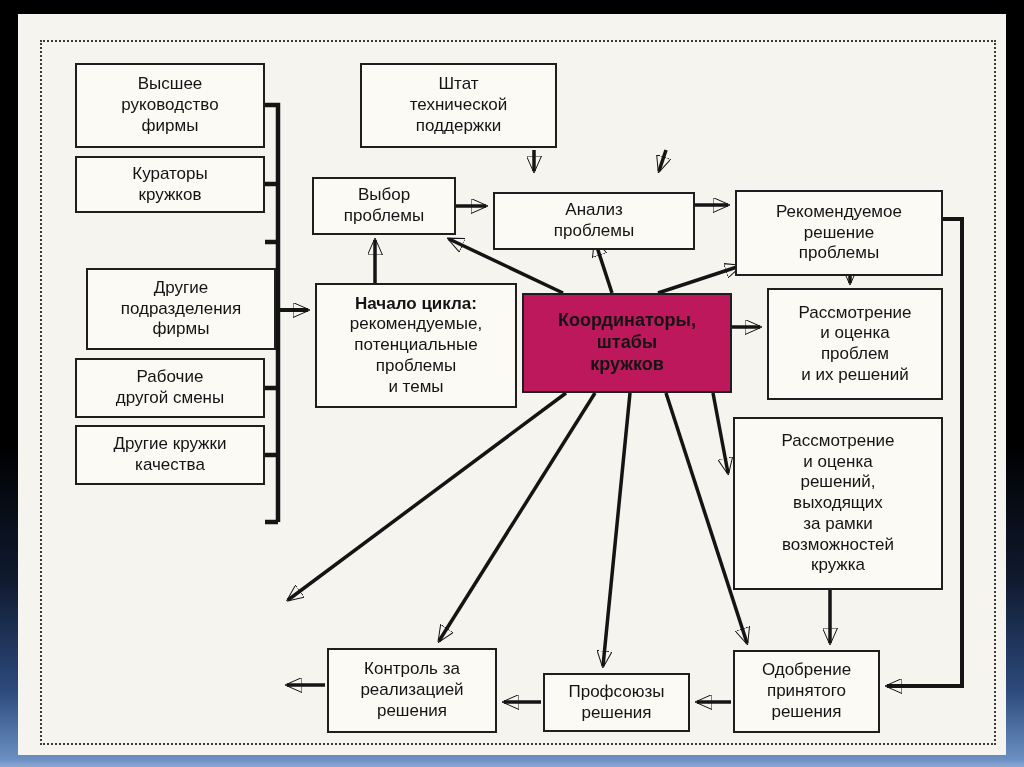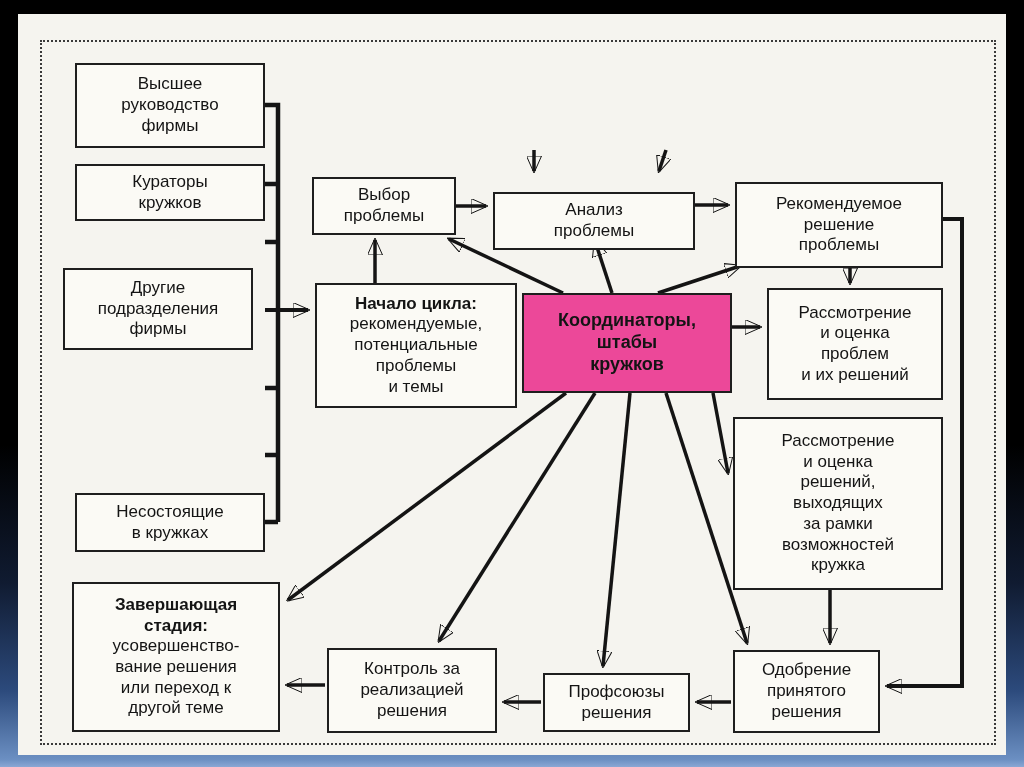--- a/index.html
+++ b/index.html
@@ -18,21 +18,21 @@
   }
   .node{
     position:absolute;box-sizing:border-box;
     background:#fbfaf5;border:2px solid #1e1e1e;
     display:flex;flex-direction:column;align-items:center;justify-content:center;
     text-align:center;color:#141414;
     font-size:17px;line-height:1.22;white-space:pre-line;
     padding:2px 4px;
   }
   .node .hdr{font-weight:bold;font-size:17px;}
-  .node.gray{background:#ec4899;font-weight:bold;font-size:18px;}
+  .node.gray{background:#be185d;font-weight:bold;font-size:18px;}
   svg.arrows{position:absolute;left:0;top:0;pointer-events:none;}
   svg.arrows path, svg.arrows line, svg.arrows polyline{stroke:#141414;fill:none;}
 </style>
 </head>
 <body>
 
 <div class="slide">
   <div class="dotted-border"></div>
 
   <svg class="arrows" width="988" height="741" viewBox="0 0 988 741">
@@ -67,33 +67,38 @@
 
     <line x1="812" y1="576" x2="812" y2="629" stroke-width="3.5" marker-end="url(#ah)"></line>
     <line x1="713" y1="688" x2="679" y2="688" stroke-width="3.5" marker-end="url(#ah)"></line>
     <line x1="523" y1="688" x2="486" y2="688" stroke-width="3.5" marker-end="url(#ah)"></line>
     <line x1="307" y1="671" x2="269" y2="671" stroke-width="3.5" marker-end="url(#ah)"></line>
   </svg>
 
   <div class="node" style="left:57px;top:49px;width:190px;height:85px"><span class="txt">Высшее
 руководство
 фирмы</span></div>
-  <div class="node" style="left:57px;top:150px;width:190px;height:57px"><span class="txt">Кураторы
+  <div class="node" style="left:57px;top:142px;width:190px;height:57px"><span class="txt">Кураторы
 кружков</span></div>
-  <div class="node" style="left:45px;top:254px;width:190px;height:82px"><span class="txt">Другие
+  <div class="node" style="left:68px;top:254px;width:190px;height:82px"><span class="txt">Другие
 подразделения
 фирмы</span></div>
-  <div class="node" style="left:57px;top:479px;width:190px;height:59px"><span class="txt">Несостоящие
-в кружках</span></div>
+  <div class="node" style="left:57px;top:344px;width:190px;height:60px"><span class="txt">Рабочие
+другой смены</span></div>
+  <div class="node" style="left:57px;top:411px;width:190px;height:60px"><span class="txt">Другие кружки
+качества</span></div>
 
+  <div class="node" style="left:342px;top:49px;width:197px;height:85px"><span class="txt">Штат
+технической
+поддержки</span></div>
   <div class="node" style="left:294px;top:163px;width:144px;height:58px"><span class="txt">Выбор
 проблемы</span></div>
   <div class="node" style="left:475px;top:178px;width:202px;height:58px"><span class="txt">Анализ
 проблемы</span></div>
-  <div class="node" style="left:717px;top:168px;width:208px;height:86px"><span class="txt">Рекомендуемое
+  <div class="node" style="left:717px;top:176px;width:208px;height:86px"><span class="txt">Рекомендуемое
 решение
 проблемы</span></div>
 
   <div class="node" style="left:297px;top:269px;width:202px;height:125px"><span class="hdr">Начало цикла:</span><span class="txt">рекомендуемые,
 потенциальные
 проблемы
 и темы</span></div>
   <div class="node gray" style="left:504px;top:279px;width:210px;height:100px"><span class="txt">Координаторы,
 штабы
 кружков</span></div>
@@ -102,25 +107,20 @@
 проблем
 и их решений</span></div>
   <div class="node" style="left:715px;top:403px;width:210px;height:173px"><span class="txt">Рассмотрение
 и оценка
 решений,
 выходящих
 за рамки
 возможностей
 кружка</span></div>
 
-  <div class="node" style="left:54px;top:568px;width:208px;height:150px"><span class="hdr">Завершающая
-стадия:</span><span class="txt">усовершенство-
-вание решения
-или переход к
-другой теме</span></div>
   <div class="node" style="left:309px;top:634px;width:170px;height:85px"><span class="txt">Контроль за
 реализацией
 решения</span></div>
   <div class="node" style="left:525px;top:659px;width:147px;height:59px"><span class="txt">Профсоюзы
 решения</span></div>
   <div class="node" style="left:715px;top:636px;width:147px;height:83px"><span class="txt">Одобрение
 принятого
 решения</span></div>
 </div>
 

